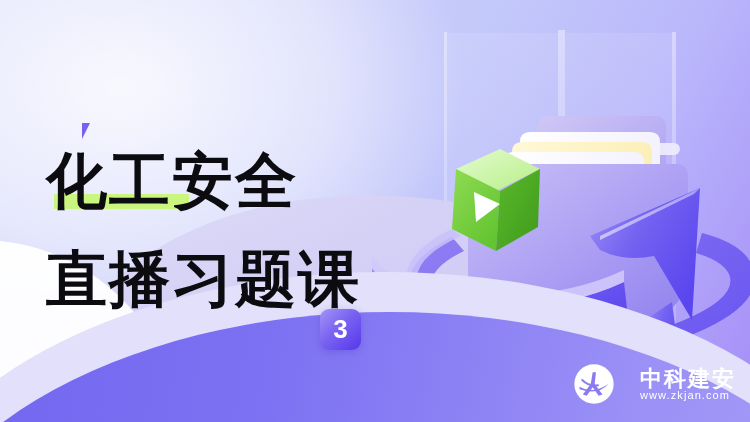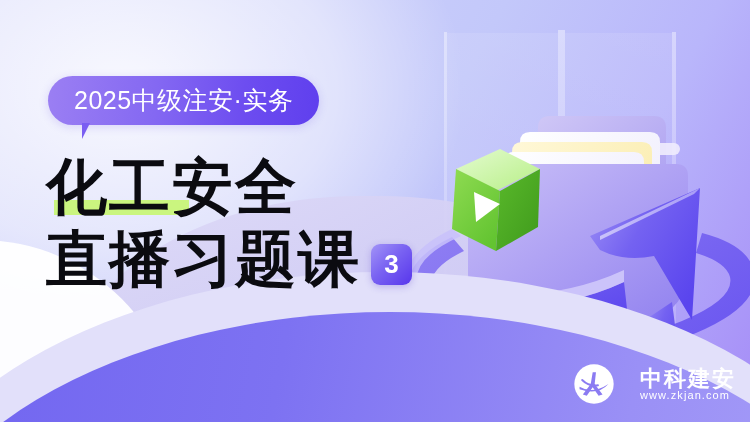--- a/index.html
+++ b/index.html
@@ -112,22 +112,22 @@
     border-bottom: 16px solid transparent;
   }
 
   .title-line {
     position: absolute;
     left: 46px;
     display: flex;
     align-items: flex-end;
     white-space: nowrap;
   }
-  .title-1 { top: 156px; }
-  .title-2 { top: 228px; }
+  .title-1 { top: 150px; }
+  .title-2 { top: 248px; flex-direction: column; }
 
   .title-text {
     font-size: 61px;
     line-height: 1;
     font-weight: 700;
     color: #0b0b10;
     letter-spacing: 2px;
     font-family: "DejaVu Sans", "Liberation Sans", sans-serif;
   }
   .hl-wrap { position: relative; display: inline-block; }
@@ -281,23 +281,20 @@
       <path d="M600 236 l100 -48 l-6 6 l-94 46 z" fill="url(#gArrowTop)" opacity="0.85"></path>
       <path d="M672 302 l10 78 l-40 -58 z" fill="url(#gArrow)"></path>
       <path d="M624 282 q-60 28 -140 26 q-86 -2 -112 -40 l0 40 q30 36 114 38 q82 2 142 -28 z" fill="url(#gArrow)"></path>
       <path d="M372 268 q26 38 112 40 q80 2 140 -26 l0 -12 q-60 28 -140 26 q-86 -2 -112 -40 z" fill="#cfc8fb" opacity="0.9"></path>
     </g>
   </svg>
 
   <div class="band-light"></div>
   <div class="band-main"></div>
 
-  <div class="pill">
-    <span class="pill-text">2025中级注安·实务</span>
-  </div>
   <div class="pill-tail"></div>
 
   <div class="title-line title-1">
     <span class="hl-wrap">
       <span class="hl-bar"></span>
       <span class="title-text">化工安全</span>
     </span>
   </div>
 
   <div class="title-line title-2">

